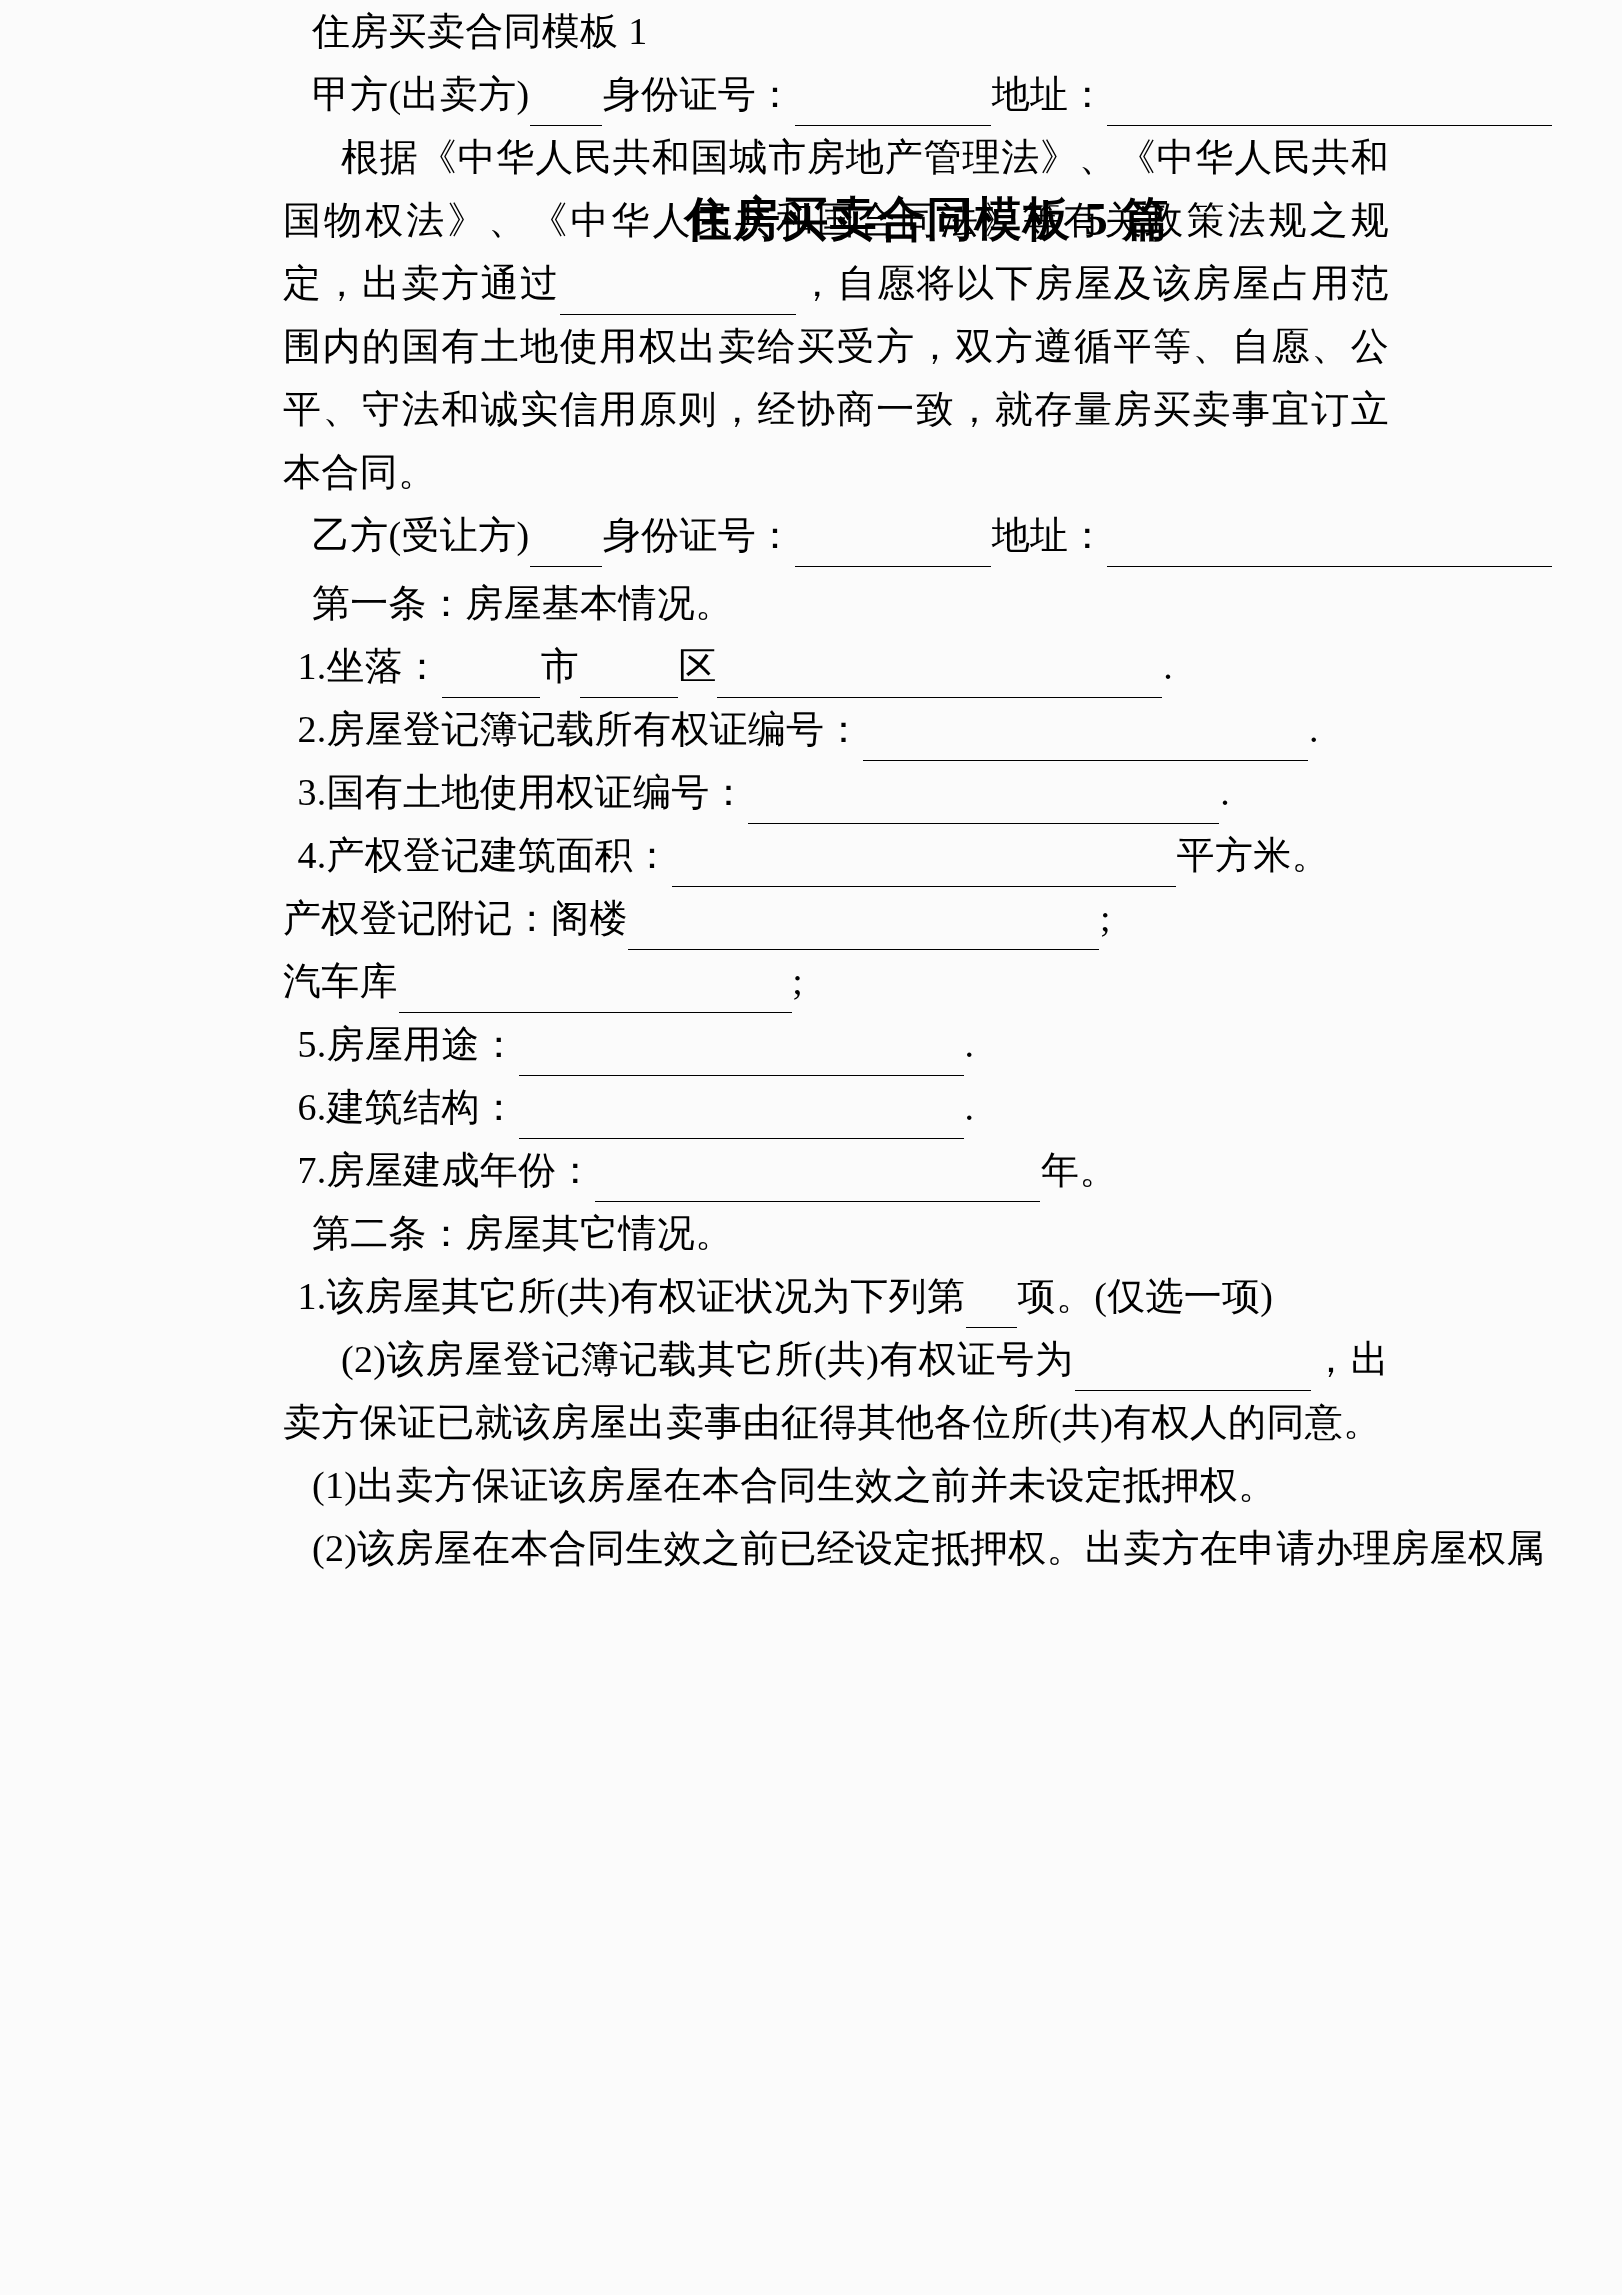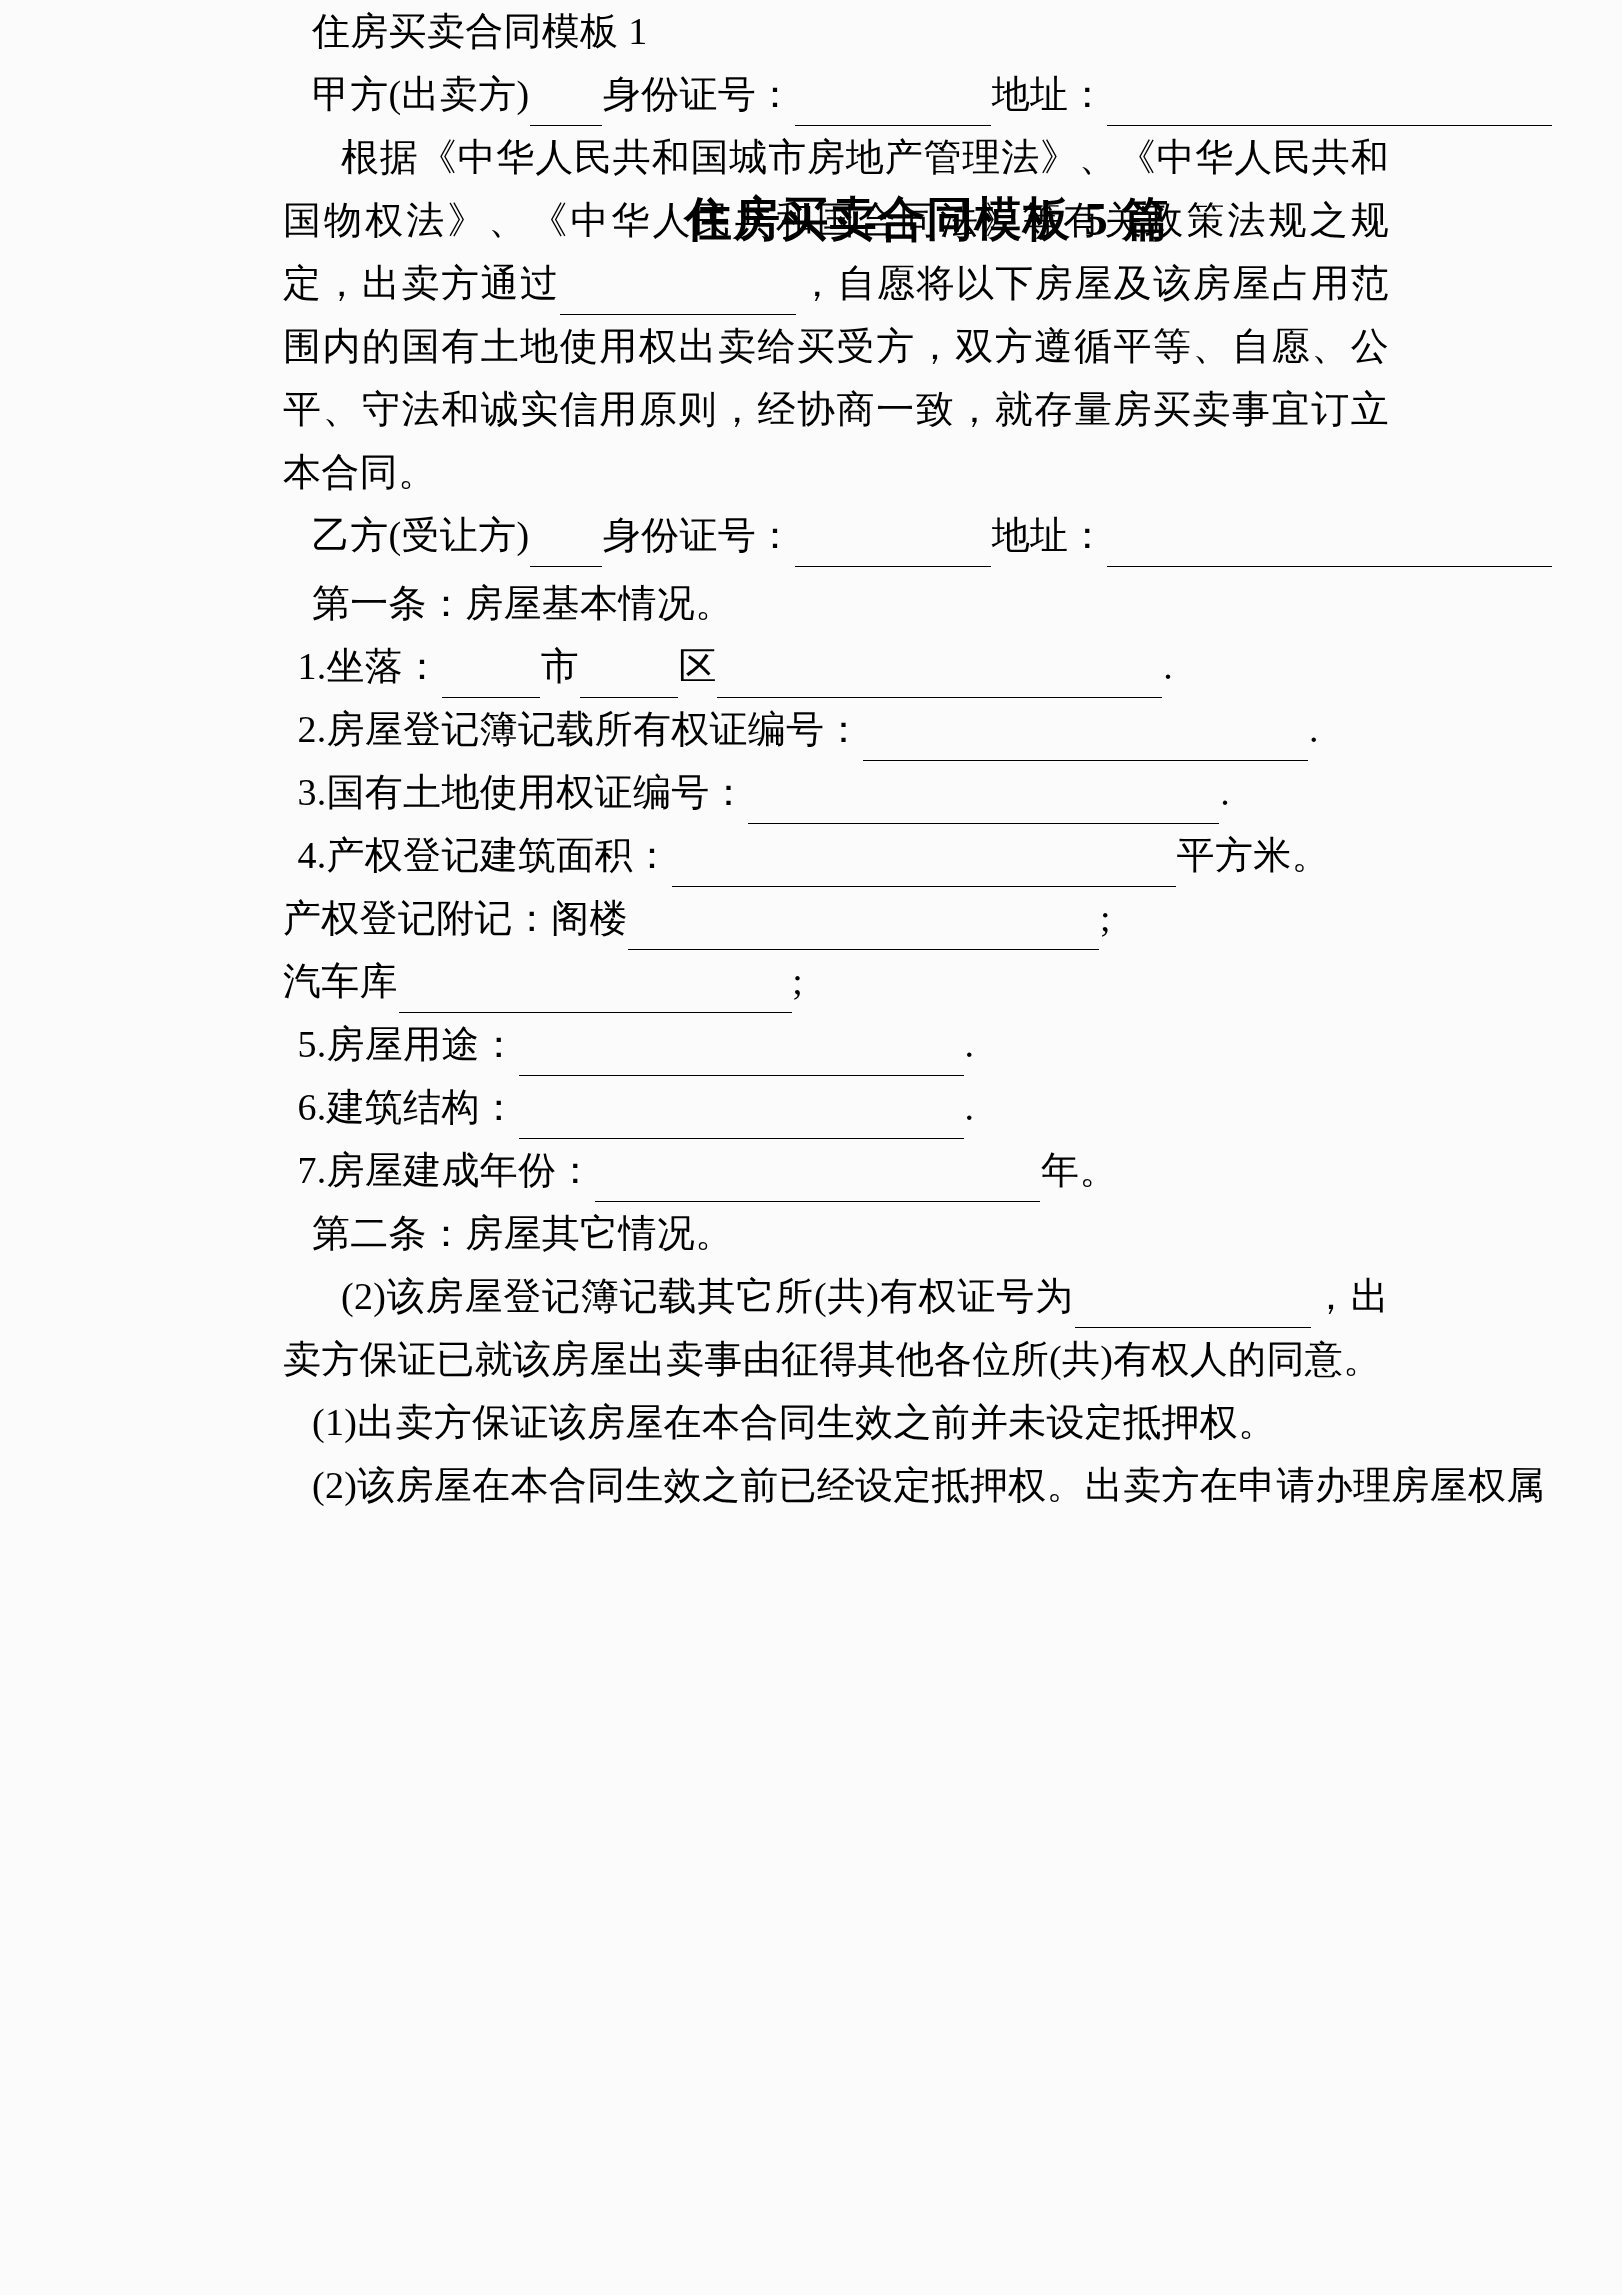--- a/index.html
+++ b/index.html
@@ -140,20 +140,23 @@
     <div class="line indent-half">
       <span>6.建筑结构：</span><span class="blank b-5xl"></span><span>.</span>
     </div>
 
     <div class="line indent-half">
       <span>7.房屋建成年份：</span><span class="blank b-5xl"></span><span>年。</span>
     </div>
 
     <div class="line indent">第二条：房屋其它情况。</div>
 
+    <div class="line indent-half">
+      <span>1.该房屋其它所(共)有权证状况为下列第</span><span class="blank b-xxs"></span><span>项。(仅选一项)</span>
+    </div>
 
 
     <div class="line wrap first-line-indent">
       <span>(2)该房屋登记簿记载其它所(共)有权证号为</span><span class="blank b-xl"></span><span>，出卖方保证已就该房屋出卖事由征得其他各位所(共)有权人的同意。</span>
     </div>
 
 
     <div class="line indent">(1)出卖方保证该房屋在本合同生效之前并未设定抵押权。</div>
 
     <div class="line indent">(2)该房屋在本合同生效之前已经设定抵押权。出卖方在申请办理房屋权属</div>

